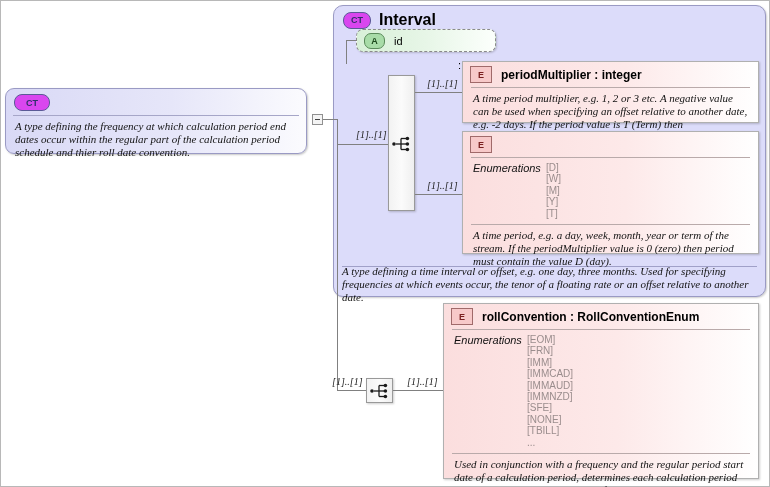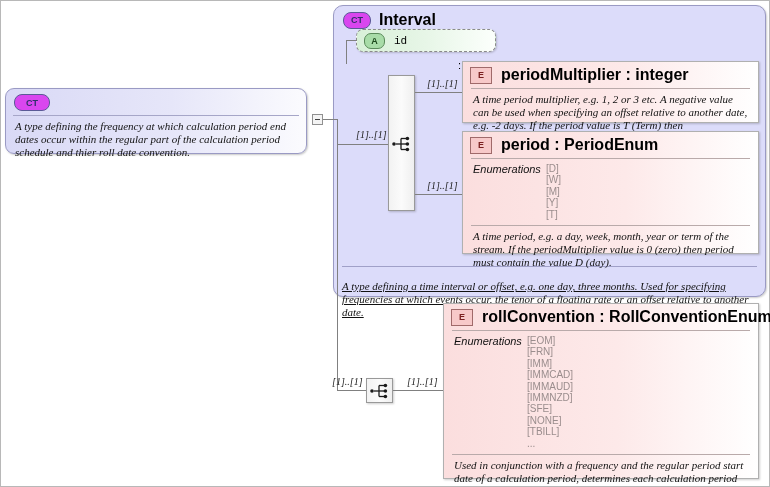--- a/index.html
+++ b/index.html
@@ -175,21 +175,21 @@
     border: 1px solid #5a8a5a;
     border-radius: 7px;
     background: #a8dca8;
     font-family: "Liberation Sans", sans-serif;
     font-weight: bold;
     font-size: 9px;
     color: #1d4a1d;
     flex: none;
   }
   .attr-name {
-    font-family: Liberation Mono, monospace;
+    font-family: Liberation Sans, sans-serif;
     font-size: 11px;
     margin-left: 9px;
     min-width: 64px;
   }
   .attr-type {
     font-family: "Liberation Sans", sans-serif;
     font-size: 11px;
     margin-top: 48px;
   }
 
@@ -217,21 +217,21 @@
     background: #f7c9c9;
     font-family: "Liberation Sans", sans-serif;
     font-weight: bold;
     font-size: 9px;
     color: #7a2020;
     flex: none;
   }
   .elembox .etitle {
     font-family: "Liberation Sans", sans-serif;
     font-weight: bold;
-    font-size: 16px;
+    font-size: 12px;
     white-space: nowrap;
   }
   .elembox .erule {
     height: 1px;
     background: #b9aaaa;
     margin: 0 8px;
   }
   .elembox .edoc {
     font-family: "Liberation Serif", serif;
     font-style: italic;
@@ -284,21 +284,21 @@
 <div class="canvas">
 
   <div id="interval-container" style="left:332px; top:4px; width:433px; height:292px;">
     <div class="hdr">
       <span class="badge-ct">CT</span>
       <span class="ctitle">Interval</span>
     </div>
   </div>
 
   <div class="container-footer-rule" style="left:341px; top:265px; width:415px;"></div>
-  <div class="container-doc" style="left:341px; top:279px; width:412px;text-decoration:underline;">A type defining a time interval or offset, e.g. one day, three months. Used for specifying frequencies at which events occur, the tenor of a floating rate or an offset relative to another date.</div>
+  <div class="container-doc" style="left:341px; top:264px; width:412px;">A type defining a time interval or offset, e.g. one day, three months. Used for specifying frequencies at which events occur, the tenor of a floating rate or an offset relative to another date.</div>
 
   <div class="attrbox" style="left:355px; top:28px; width:140px; height:23px;">
     <span class="badge-a">A</span>
     <span class="attr-name">id</span>
     <span class="attr-type">: ID</span>
   </div>
 
   <div class="line v" style="left:345px; top:39px; height:24px;"></div>
   <div class="line h" style="left:345px; top:39px; width:11px;"></div>
 
@@ -349,21 +349,20 @@
       <span class="badge-e">E</span>
       <span class="etitle">periodMultiplier : integer</span>
     </div>
     <div class="erule"></div>
     <div class="edoc">A time period multiplier, e.g. 1, 2 or 3 etc. A negative value can be used when specifying an offset relative to another date, e.g. -2 days. If the period value is T (Term) then periodMultiplier must contain the value 1.</div>
   </div>
 
   <div class="elembox" style="left:461px; top:130px; width:297px; height:123px;">
     <div class="ehdr">
       <span class="badge-e">E</span>
-      <span class="etitle">period : PeriodEnum</span>
     </div>
     <div class="erule"></div>
     <div class="enum-wrap">
       <span class="enum-label">Enumerations</span>
       <span class="enum-list">
         <span class="enum-item">[D]</span>
         <span class="enum-item">[W]</span>
         <span class="enum-item">[M]</span>
         <span class="enum-item">[Y]</span>
         <span class="enum-item">[T]</span>

